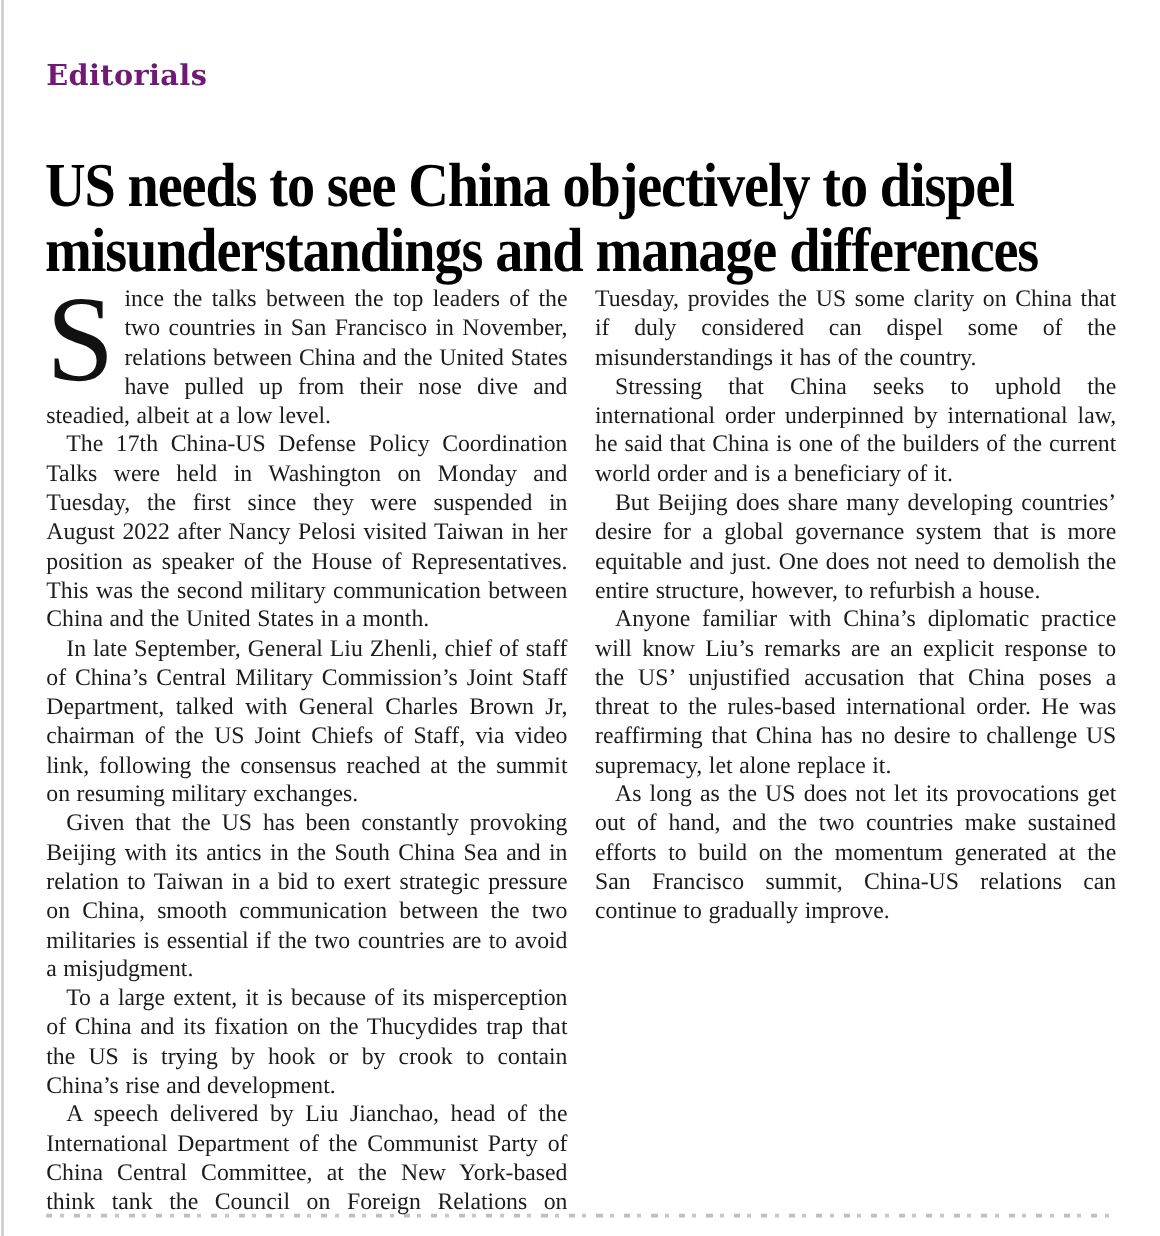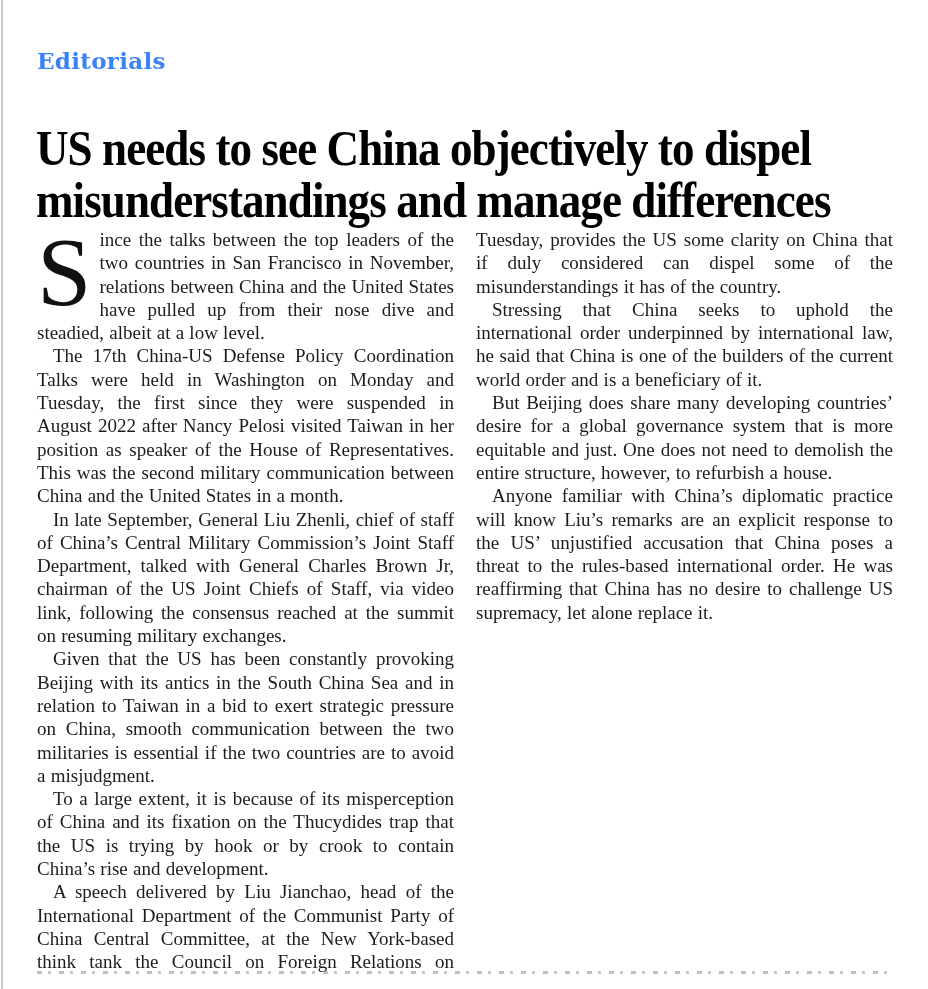--- a/index.html
+++ b/index.html
@@ -17,21 +17,21 @@
     width: 2px;
     background: #c9c9c9;
   }
   .section-label {
     position: absolute;
     left: 37px; top: 47px;
     font-family: "DejaVu Serif", serif;
     font-weight: 700;
     font-size: 23px;
     letter-spacing: 0.3px;
-    color: #3b82f6;
+    color: #701a75;
   }
   .headline {
     position: absolute;
     left: 36px; top: 88px;
     color: #000000;
     font-family: "Liberation Serif", serif;
     font-weight: 700;
     font-size: 50px;
     line-height: 52px;
     letter-spacing: -1px;
@@ -94,17 +94,18 @@
   <div class="article-body">
     <p class="first">Since the talks between the top leaders of the two countries in San Francisco in November, relations between China and the United States have pulled up from their nose dive and steadied, albeit at a low level.</p>
     <p>The 17th China-US Defense Policy Coordination Talks were held in Washington on Monday and Tuesday, the first since they were suspended in August 2022 after Nancy Pelosi visited Taiwan in her position as speaker of the House of Representatives. This was the second military communication between China and the United States in a month.</p>
     <p>In late September, General Liu Zhenli, chief of staff of China’s Central Military Commission’s Joint Staff Department, talked with General Charles Brown Jr, chairman of the US Joint Chiefs of Staff, via video link, following the consensus reached at the summit on resuming military exchanges.</p>
     <p>Given that the US has been constantly provoking Beijing with its antics in the South China Sea and in relation to Taiwan in a bid to exert strategic pressure on China, smooth communication between the two militaries is essential if the two countries are to avoid a misjudgment.</p>
     <p>To a large extent, it is because of its misperception of China and its fixation on the Thucydides trap that the US is trying by hook or by crook to contain China’s rise and development.</p>
     <p>A speech delivered by Liu Jianchao, head of the International Department of the Communist Party of China Central Committee, at the New York-based think tank the Council on Foreign Relations on Tuesday, provides the US some clarity on China that if duly considered can dispel some of the misunderstandings it has of the country.</p>
     <p>Stressing that China seeks to uphold the international order underpinned by international law, he said that China is one of the builders of the current world order and is a beneficiary of it.</p>
     <p>But Beijing does share many developing countries’ desire for a global governance system that is more equitable and just. One does not need to demolish the entire structure, however, to refurbish a house.</p>
     <p>Anyone familiar with China’s diplomatic practice will know Liu’s remarks are an explicit response to the US’ unjustified accusation that China poses a threat to the rules-based international order. He was reaffirming that China has no desire to challenge US supremacy, let alone replace it.</p>
+    <p>As long as the US does not let its provocations get out of hand, and the two countries make sustained efforts to build on the momentum generated at the San Francisco summit, China-US relations can continue to gradually improve.</p>
   </div>
 
   <div class="clipped-next-line"></div>
 
 </div>
 
 </body></html>

